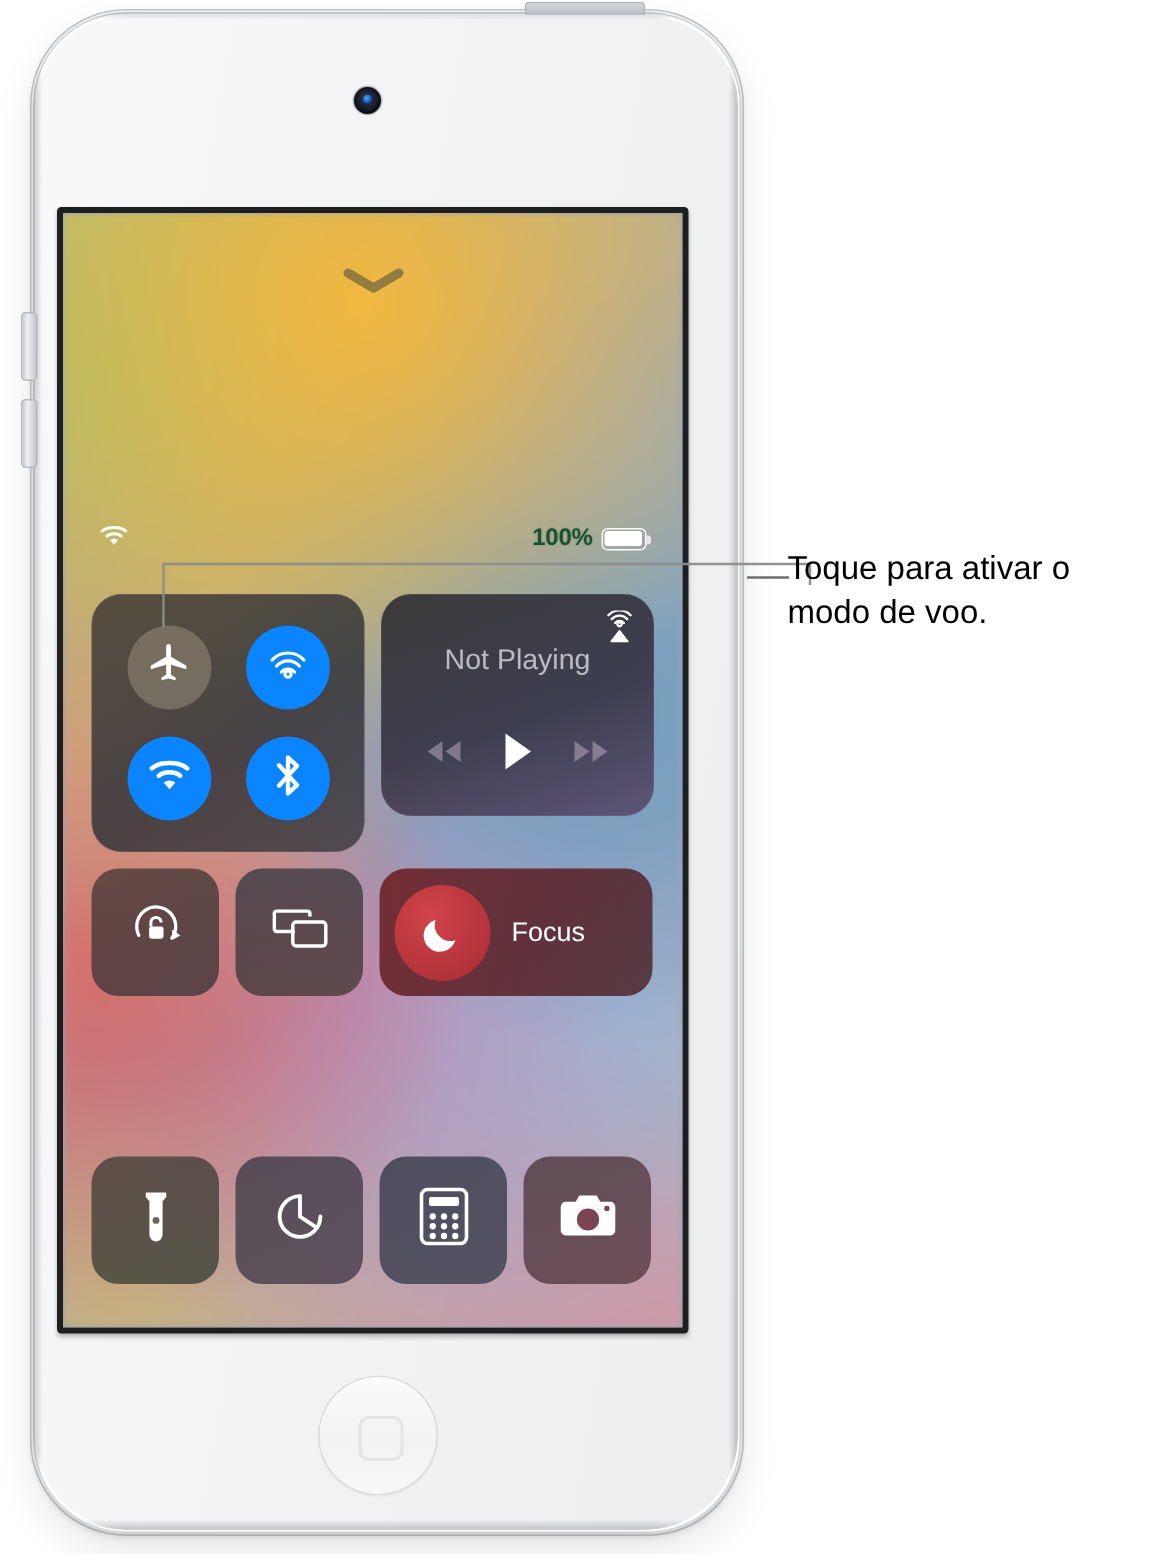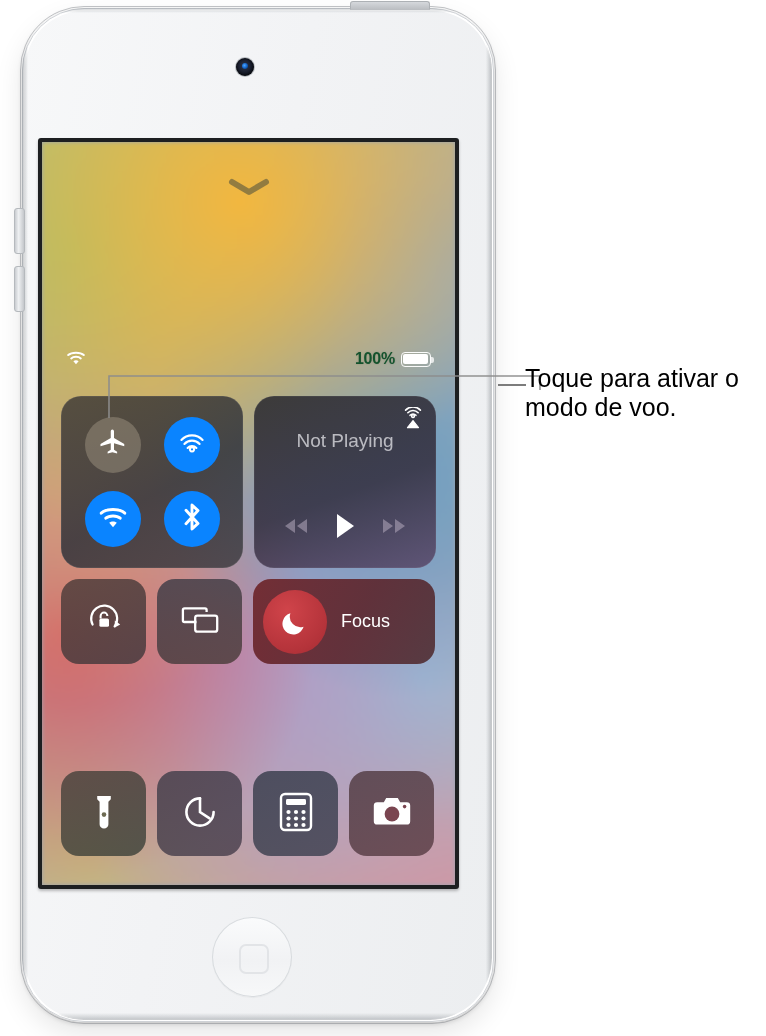--- a/index.html
+++ b/index.html
@@ -225,21 +225,21 @@
     border-radius: 50%;
     display: flex;
     align-items: center;
     justify-content: center;
   }
   .circle-on  { background: #0a84ff; }
   .circle-off { background: rgba(142,132,116,0.62); }
 
   
   #tile-media {
-    width: 182px; height: 172px;
+    width: 182px; height: 148px;
     border-radius: 20px;
     background: linear-gradient(160deg, rgba(40,40,46,0.86) 0%, rgba(52,46,62,0.86) 55%, rgba(86,66,100,0.80) 100%);
     box-shadow: inset 0 0 0 0.5px rgba(255,255,255,0.10);
     position: relative;
   }
   #media-title {
     position: absolute;
     top: 34px; left: 0; right: 0;
     text-align: center;
     color: rgba(235,235,240,0.72);
@@ -323,21 +323,21 @@
   #left-block { display: flex; flex-direction: row; gap: 11px; }
   #left-top-row { display: flex; gap: 11px; }
 
   
   #callout-text {
     position: absolute;
     left: 525px;
     top: 364px;
     width: 235px;
     color: #000000;
-    font-size: 25px;
+    font-size: 22px;
     line-height: 29px;
   }
   #callout-line {
     position: absolute;
     left: 100px;
     top: 370px;
     pointer-events: none;
   }
 </style>
 </head>

